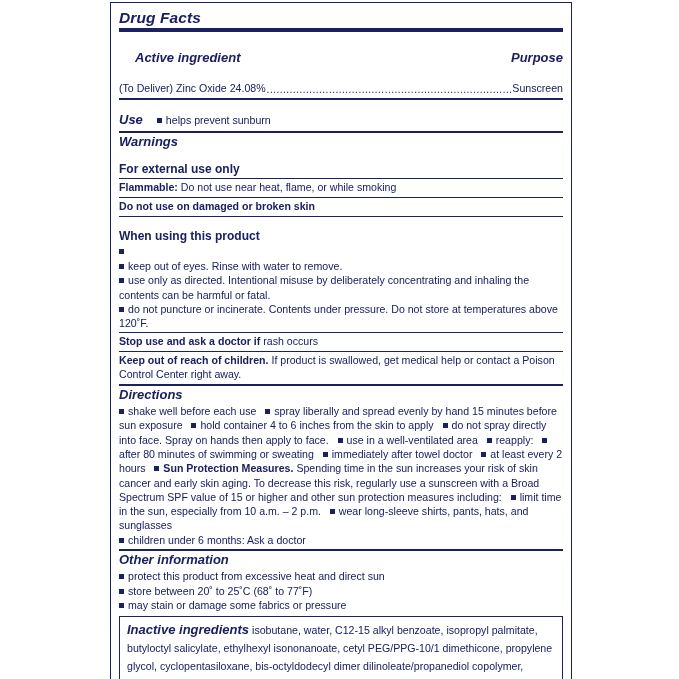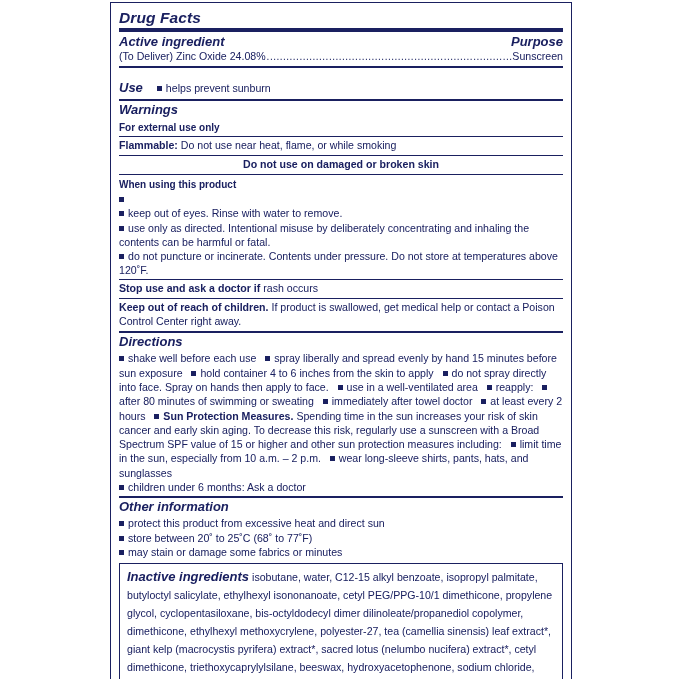--- a/index.html
+++ b/index.html
@@ -59,39 +59,39 @@
     align-items: baseline;
   }
   .sec-head {
     font-size: 13px;
     font-weight: bold;
     font-style: italic;
     line-height: 1.15;
     margin: 2px 0 1px 0;
   }
   .sec-head-plain {
-    font-size: 10px;
+    font-size: 12px;
     font-weight: bold;
     line-height: 1.2;
-    margin: 4px 0 1px 0;
+    margin: 12px 0 1px 0;
   }
   .purpose-head {
     font-size: 13px;
     font-weight: bold;
     font-style: italic;
     line-height: 1.15;
   }
   .body-text {
     font-size: 10.6px;
     line-height: 1.32;
     margin: 1px 0;
   }
   .dots-line {
     display: flex;
-    align-items: center;
+    align-items: flex-end;
     font-size: 10.6px;
     line-height: 1.3;
     white-space: nowrap;
     overflow: hidden;
   }
   .dots-line .lead {
     flex: 0 0 auto;
   }
   .dots-line .dots {
     flex: 1 1 auto;
@@ -151,21 +151,21 @@
     font-weight: bold;
     font-style: italic;
     display: inline;
   }
   .inactive-body {
     font-size: 10.6px;
     line-height: 1.33;
     display: inline;
   }
   .tight {
-    margin: 0;
+    margin: 16px;
   }
 </style>
 </head>
 <body>
 
 <div class="page">
   <div class="panel">
     <div class="inner">
 
       <div class="title">Drug Facts</div>
@@ -190,21 +190,21 @@
 
       <div class="rule-med"></div>
 
       <div class="sec-head">Warnings</div>
       <div class="sec-head-plain">For external use only</div>
 
       <div class="rule-thin"></div>
       <div class="body-text"><span class="inline-b">Flammable:</span><span> Do not use near heat, flame, or while smoking</span></div>
 
       <div class="rule-thin"></div>
-      <div class="body-text" style="font-weight:bold;text-align:center;">Do not use on damaged or broken skin</div>
+      <div class="body-text" style="font-weight:bold;">Do not use on damaged or broken skin</div>
 
       <div class="rule-thin"></div>
       <div class="sec-head-plain">When using this product</div>
 
       <div class="bullet-line"><span class="sq"></span></div>
       <div class="bullet-line"><span class="sq"></span><span>keep out of eyes.  Rinse with water to remove.</span></div>
       <div class="bullet-line"><span class="sq"></span><span>use only as directed.  Intentional misuse by deliberately concentrating and inhaling the contents can be harmful or fatal.</span></div>
       <div class="bullet-line"><span class="sq"></span><span>do not puncture or incinerate.  Contents under pressure.  Do not store at temperatures above 120˚F.</span></div>
 
       <div class="rule-thin"></div>
@@ -230,21 +230,21 @@
         &nbsp;&nbsp;<span class="sq"></span><span>limit time in the sun, especially from 10 a.m. – 2 p.m.</span>
         &nbsp;&nbsp;<span class="sq"></span><span>wear long-sleeve shirts, pants, hats, and sunglasses</span>
         <br><span class="sq"></span><span>children under 6 months: Ask a doctor</span>
       </div>
 
       <div class="rule-med"></div>
 
       <div class="sec-head">Other information</div>
       <div class="bullet-line"><span class="sq"></span><span>protect this product from excessive heat and direct sun</span></div>
       <div class="bullet-line"><span class="sq"></span><span>store between 20˚ to 25˚C (68˚ to 77˚F)</span></div>
-      <div class="bullet-line"><span class="sq"></span><span>may stain or damage some fabrics or minutes</span></div>
+      <div class="bullet-line"><span class="sq"></span><span>may stain or damage some fabrics or pressure</span></div>
 
       <div class="sub-box">
         <span class="inactive-title">Inactive ingredients</span><span class="inactive-body"> isobutane, water, C12-15 alkyl benzoate, isopropyl palmitate, butyloctyl salicylate, ethylhexyl isononanoate, cetyl PEG/PPG-10/1 dimethicone, propylene glycol, cyclopentasiloxane, bis-octyldodecyl dimer dilinoleate/propanediol copolymer, dimethicone, ethylhexyl methoxycrylene, polyester-27, tea (camellia sinensis) leaf extract*, giant kelp (macrocystis pyrifera) extract*, sacred lotus (nelumbo nucifera) extract*, cetyl dimethicone, triethoxycaprylylsilane, beeswax, hydroxyacetophenone, sodium chloride, PEG-12 dimethicone crosspolymer, 1,2-hexanediol, caprylyl glycol, tocopherol, caprylyl methicone</span>
       </div>
 
     </div>
   </div>
 </div>
 
 </body></html>

